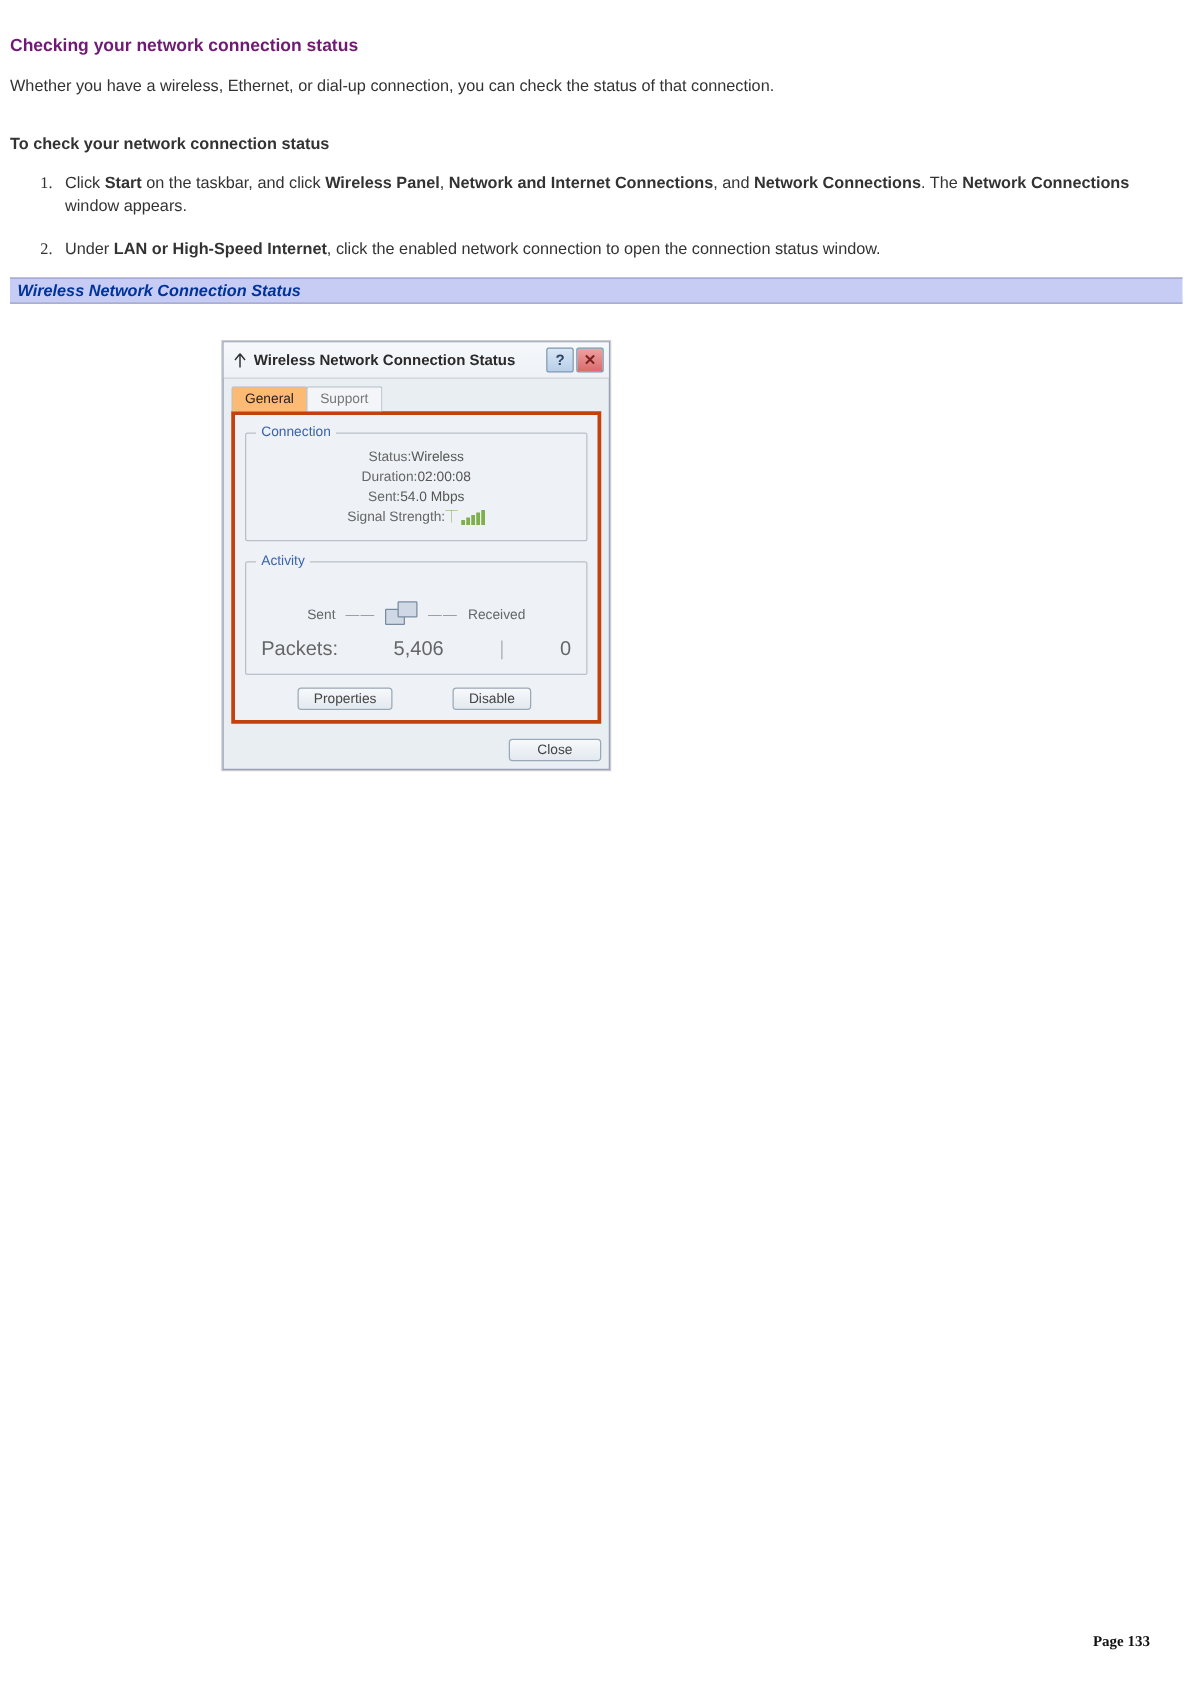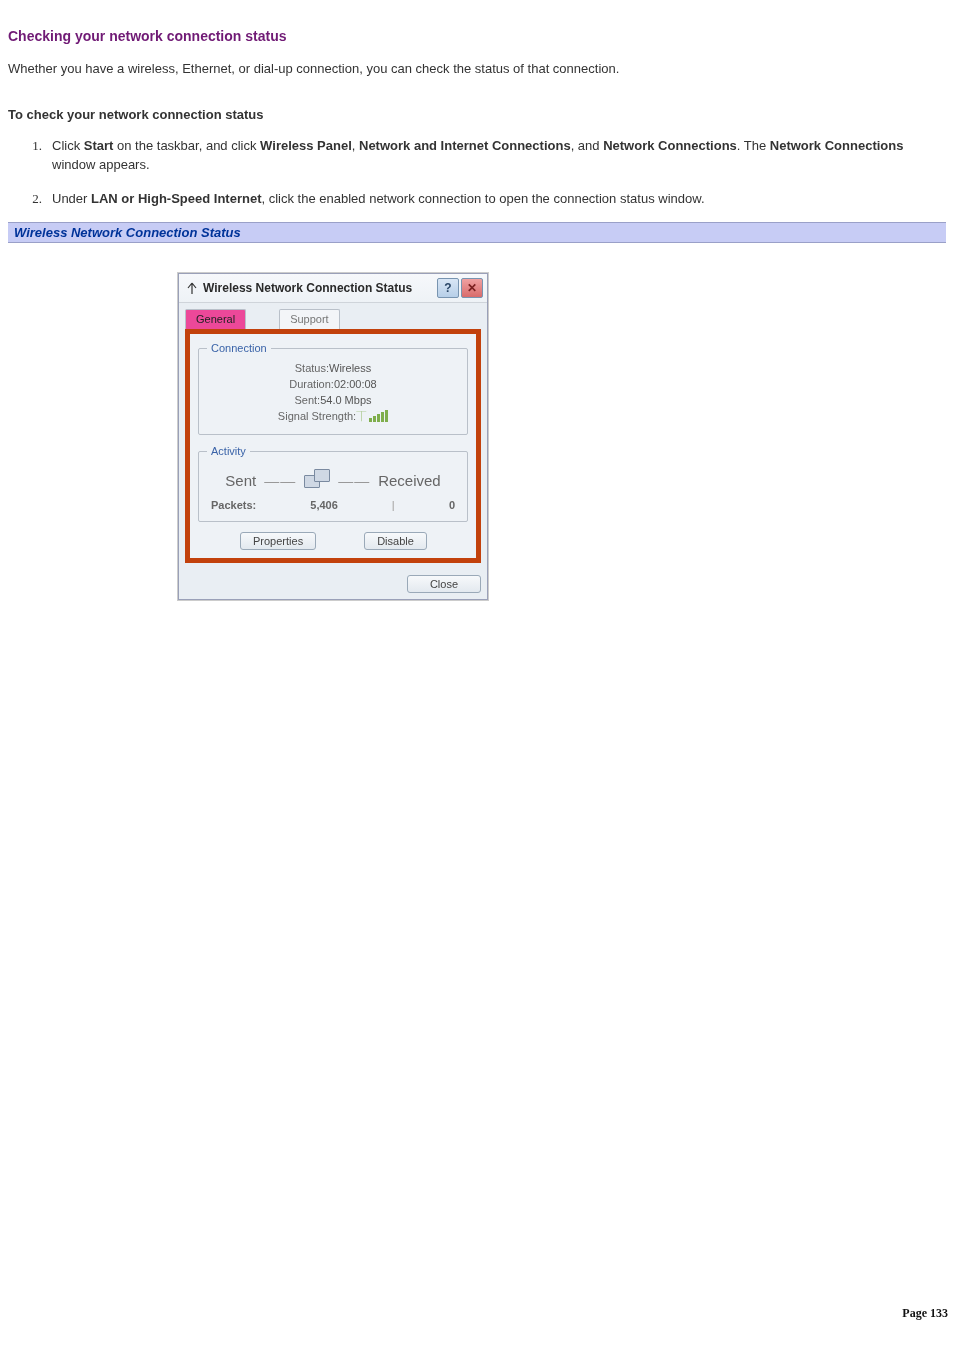--- a/index.html
+++ b/index.html
@@ -100,27 +100,27 @@
   }
   .tab {
     padding: 3px 10px 4px 10px;
     border: 1px solid #b9c0c9;
     border-bottom: none;
     background: #f3f5f8;
     border-radius: 2px 2px 0 0;
     margin-right: -1px;
   }
   .tab.active {
-    background: #ec4899;
+    background: #fdba74;
     color: #222;
   }
-  .tab.inactive { color: #777; margin-left: 34px; }
+  .tab.inactive { color: #777; }
   .tab-panel {
     margin: 0 6px 6px 6px;
-    border: 5px solid #c2410c;
+    border: 3px solid #c2410c;
     background: #eef2f6;
     padding: 8px;
   }
   fieldset {
     border: 1px solid #b9c0c9;
     border-radius: 2px;
     margin: 0 0 10px 0;
     padding: 6px 8px 10px 8px;
     font-size: 11px;
     color: #666;
@@ -135,55 +135,55 @@
   .kv .v { color:#555; }
   .signal {
     display:inline-flex; align-items:flex-end; gap:1px;
   }
   .signal .bar { width:3px; background:#7fae4c; }
   .signal .b1{height:4px} .signal .b2{height:6px} .signal .b3{height:8px}
   .signal .b4{height:10px} .signal .b5{height:12px}
   .signal .ant { margin-right:2px; color:#7fae4c; font-size:10px; line-height:1;}
   .activity-row {
     display:flex; align-items:center; justify-content:center;
-    gap:8px; color:#666; font-size:15px; margin:6px 0 8px 0;
+    gap:8px; color:#666; font-size:11px; margin:20px 0 8px 0;
   }
   .activity-row .dash { color:#999; letter-spacing:1px; }
   .computers-icon {
     width:26px; height:22px; position:relative;
   }
   .computers-icon .mon {
     position:absolute; width:14px; height:11px;
     border:1px solid #7a8aa0; background:#cfd8e4;
     border-radius:1px;
   }
   .computers-icon .mon.back { left:0; top:6px; }
   .computers-icon .mon.front { left:10px; top:0; }
   .packets-row{
     display:flex; justify-content:space-between;
-    font-size:11px; color:#666; padding:0 4px;font-weight:bold;
+    font-size:16px; color:#666; padding:0 4px;
   }
   .packets-row .mid { color:#bbb; }
   .btn-row { display:flex; gap:6px; margin-top:4px; }
   .xpbtn {
     font-size: 11px;
     padding: 2px 12px;
     border: 1px solid #9aa9b8;
     background: linear-gradient(#f7f9fb,#e3e9ef);
     border-radius: 3px;
     color:#444;
     margin-left:42px;
   }
   .close-row {
     display:flex; justify-content:flex-end;
     padding: 6px;
   }
   .page-num {
     position: fixed;
-    right: 6px;
+    right: 34px;
     bottom: 30px;
     font-family: "Times New Roman", Times, serif;
     font-size: 12px;
     color:#111;
   }
   .page-num b{ font-weight: bold; }
 </style>
 </head>
 <body>
 

